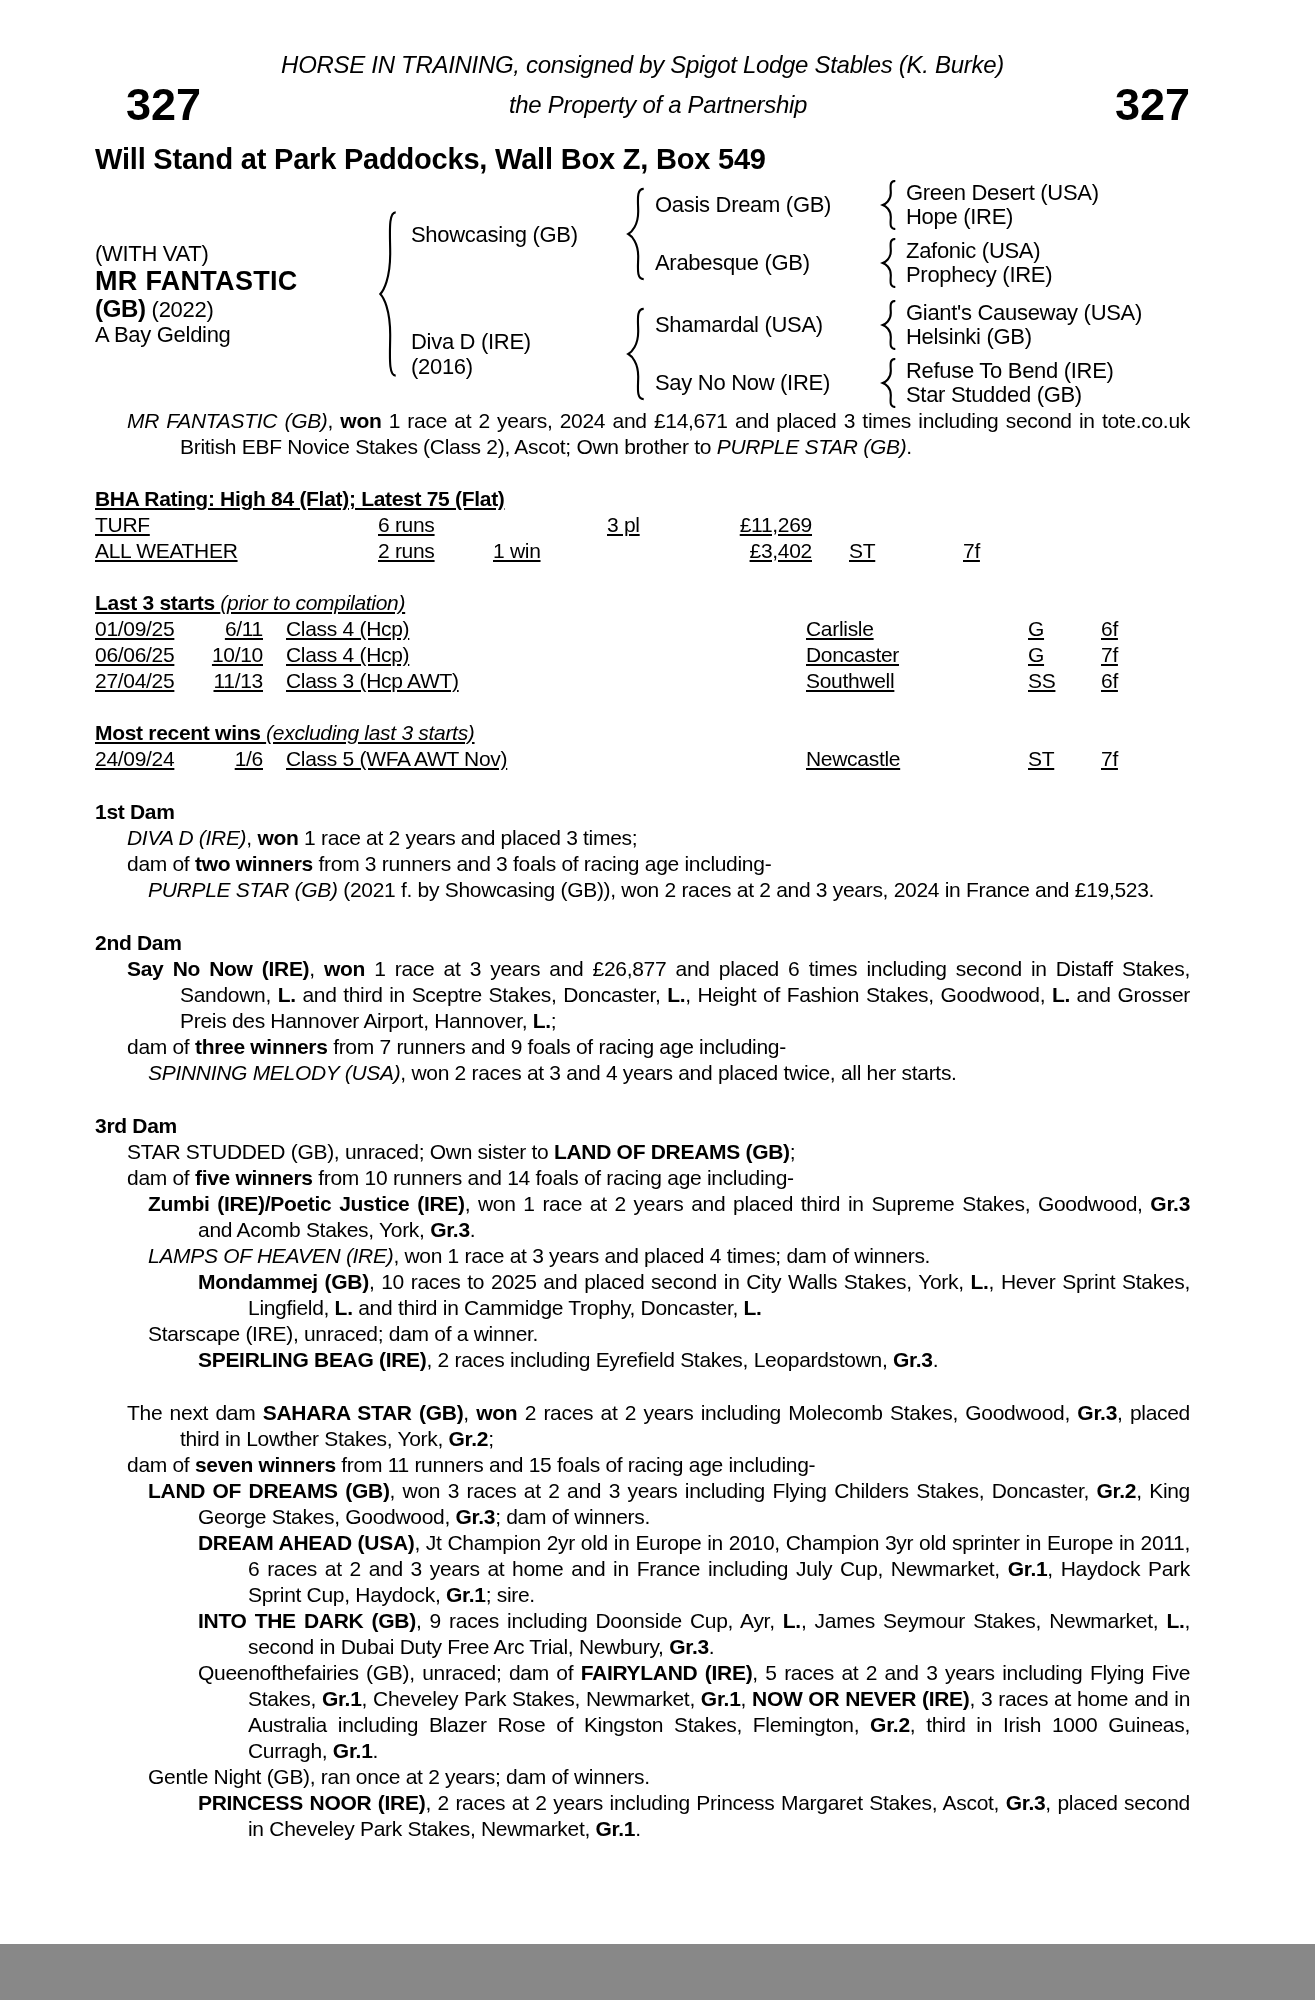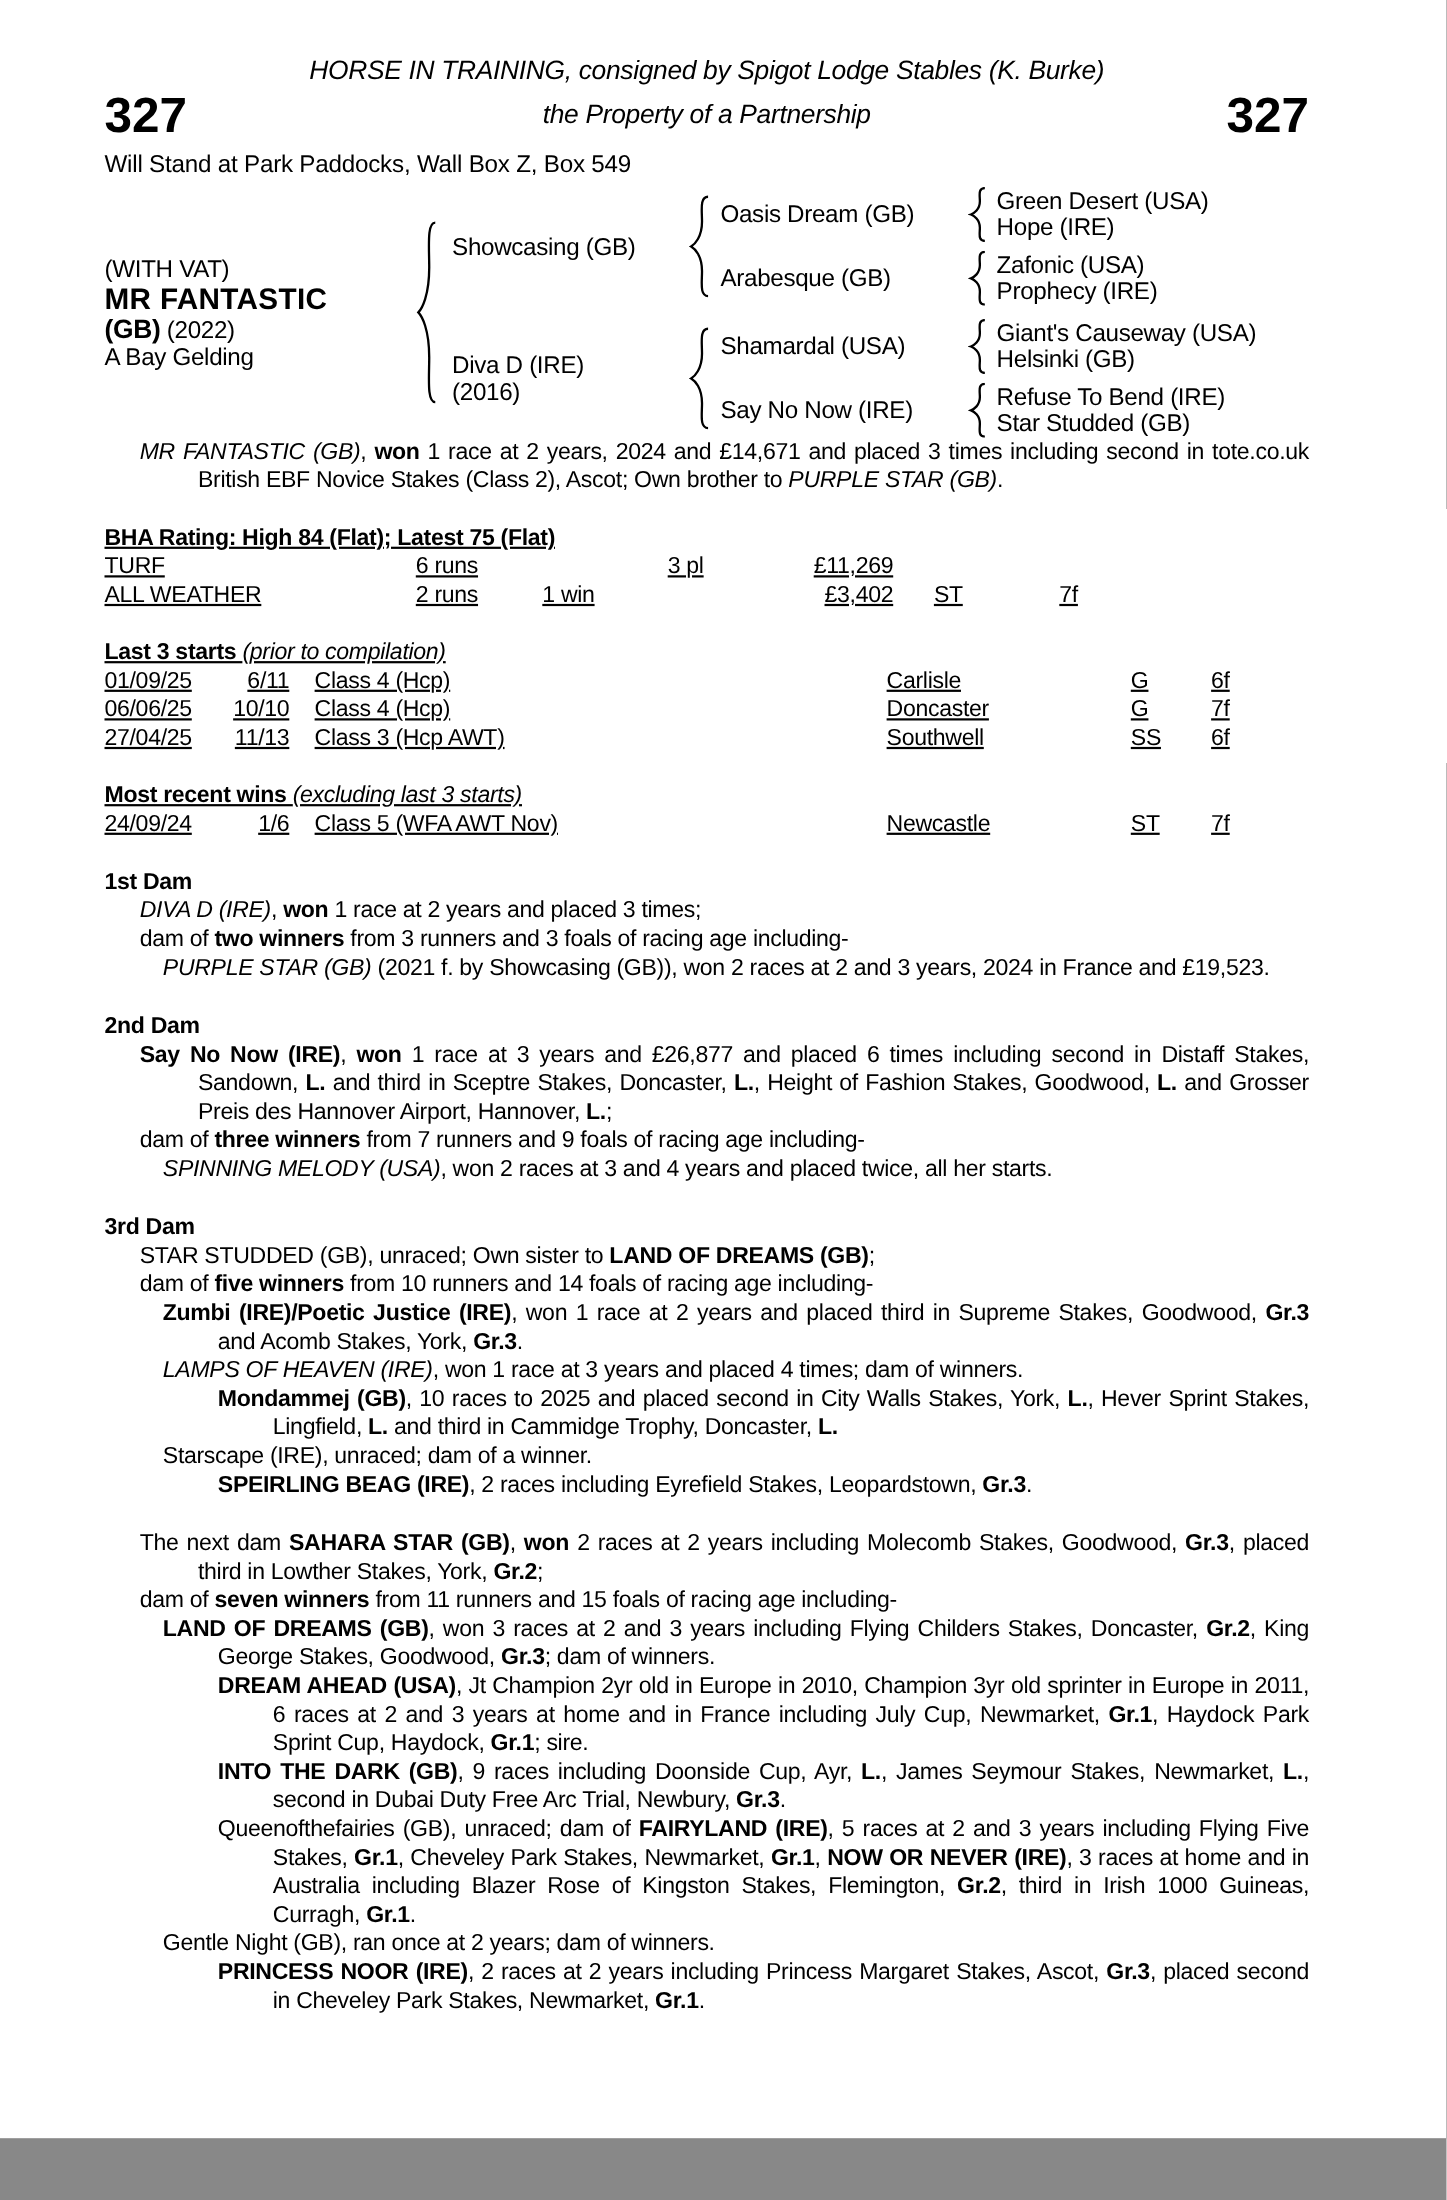--- a/index.html
+++ b/index.html
@@ -9,25 +9,25 @@
     padding:50px 125px 0 95px;
     font-family:"Liberation Sans","DejaVu Sans",sans-serif;
     font-size:21px;line-height:26px;
     letter-spacing:-0.3px;
     overflow:hidden;
   }
   .b{font-weight:bold;}
   .i{font-style:italic;}
   
   .consign-line{text-align:center;font-style:italic;font-size:24px;line-height:30px;}
-  .lot-row{display:grid;grid-template-columns:140px 1fr 140px;align-items:center;margin-top:2px;}
+  .lot-row{display:grid;grid-template-columns:140px 1fr 140px;align-items:center;margin-top:2px;margin-left:31px;}
   .lot-num{font-weight:bold;font-size:45px;line-height:46px;letter-spacing:0;}
   .lot-num.right{text-align:right;}
   .property-line{text-align:center;font-style:italic;font-size:24px;}
-  .stand-line{font-weight:normal;font-size:22px;margin-top:8px;letter-spacing:-0.2px;}
+  .stand-line{font-weight:bold;font-size:29px;margin-top:18px;letter-spacing:-0.2px;}
   
   .ped{display:flex;align-items:center;margin-top:8px;font-size:22px;}
   .ped-subject{width:282px;line-height:25px;}
   .subj-name{font-weight:bold;font-size:27px;line-height:30px;letter-spacing:0.3px;}
   .subj-reg{font-weight:bold;font-size:24px;}
   .ped-tree{flex:1;display:flex;align-items:center;}
   .parents-col{flex:1;display:flex;flex-direction:column;gap:12px;}
   .ped-half{display:flex;align-items:center;}
   .parent-cell{width:226px;padding-left:12px;box-sizing:border-box;line-height:25px;}
   .gp-col{flex:1;display:flex;flex-direction:column;gap:8px;}

